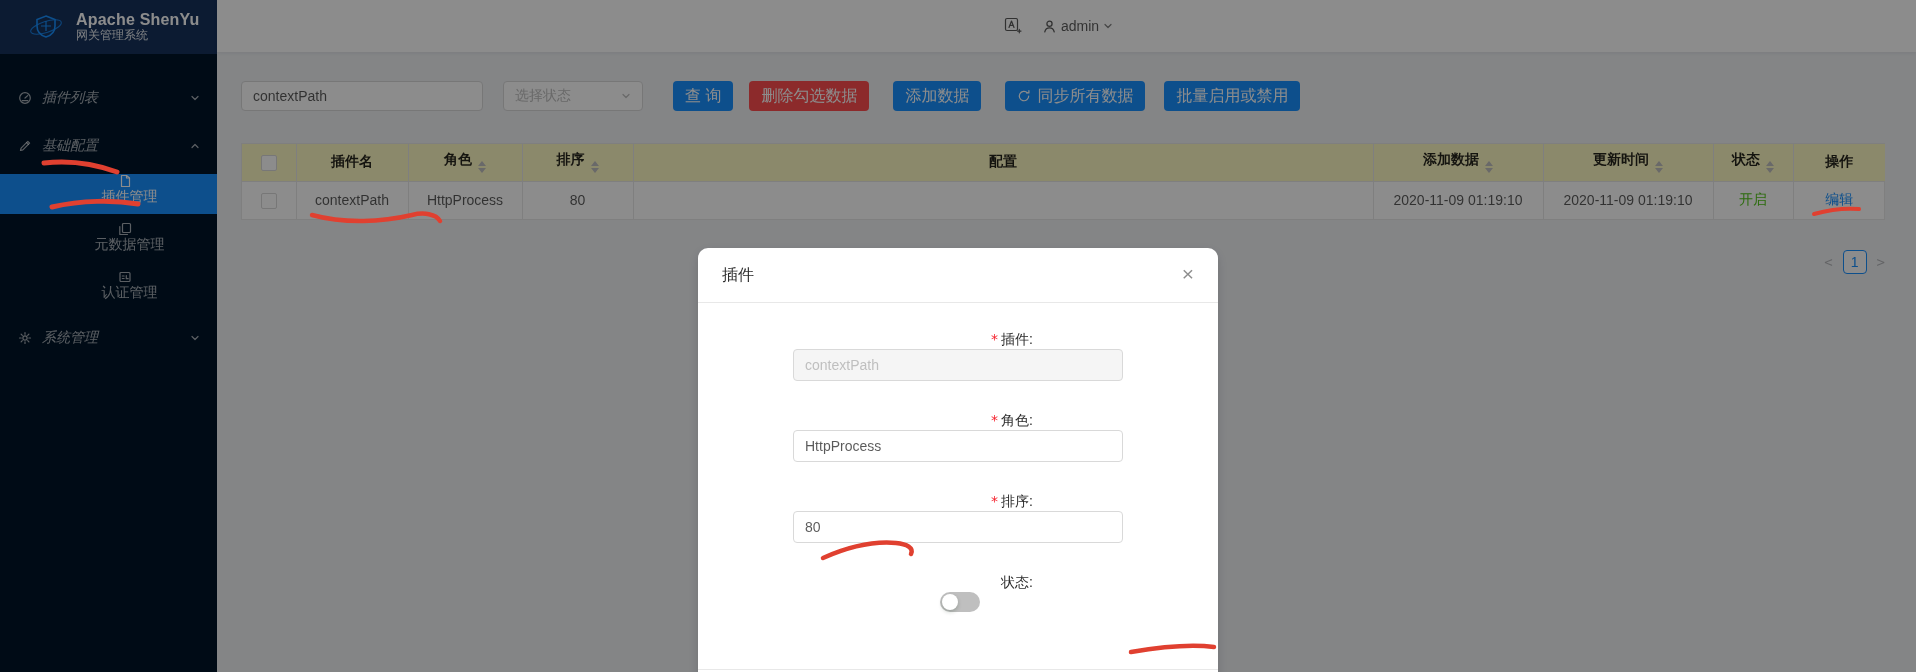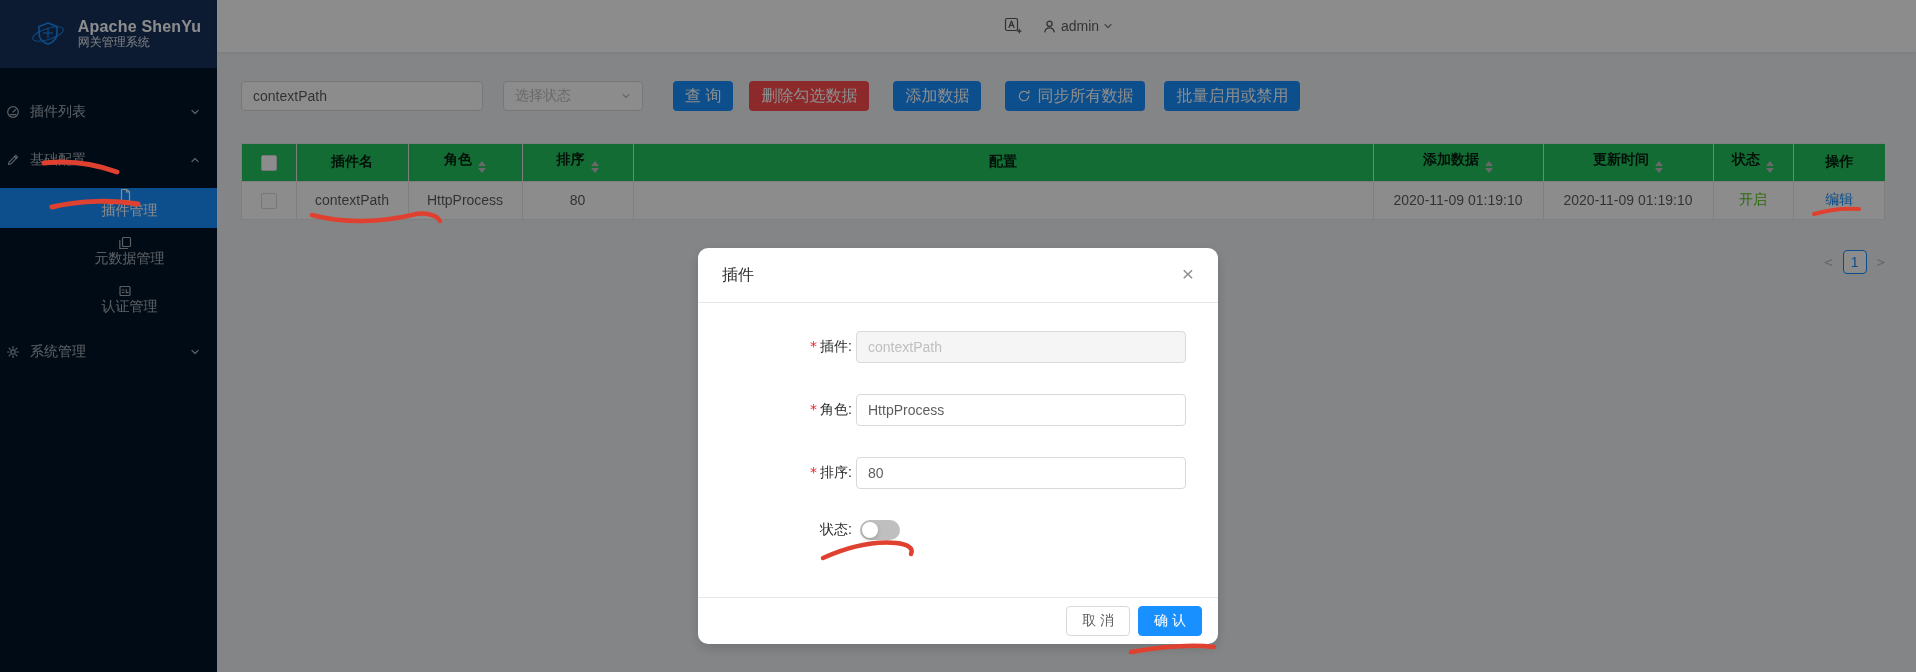--- a/index.html
+++ b/index.html
@@ -3,30 +3,30 @@
 <meta charset="utf-8">
 <style>
   * { box-sizing: border-box; margin: 0; padding: 0; }
   html,body { width:1916px; height:672px; overflow:hidden; }
   body { font-family:"Liberation Sans", sans-serif; background:#f0f2f5; position:relative; }
 
   .app { display:flex; width:100%; height:100%; }
 
   
   .sidebar { width:217px; flex:none; background:#001529; display:flex; flex-direction:column; }
-  .logo-block { height:68px; background:#16325c; display:flex; align-items:center; padding-left:14px;justify-content:center; }
+  .logo-block { height:54px; background:#16325c; display:flex; align-items:center; padding-left:28px; }
   .logo-icon { width:36px; height:36px; flex:none; }
   .logo-text { margin-left:12px; line-height:1.15; }
   .logo-title { color:#fff; font-size:16px; font-weight:bold; letter-spacing:.2px; }
   .logo-sub { color:rgba(255,255,255,.88); font-size:12px; }
   .menu { padding-top:16px; }
   .menu-item { height:40px; margin:8px 0; display:flex; align-items:center; color:rgba(255,255,255,.65); font-size:14px; position:relative; cursor:pointer; }
   .menu-item .mi-icon { width:14px; height:14px; flex:none; display:inline-flex; }
   .menu-item .mi-label { margin-left:10px; white-space:nowrap; }
-  .menu-item.top { padding-left:6px; }
+  .menu-item.top { padding-left:18px;font-style:italic; }
   .menu-item.sub { padding-left:32px;flex-direction:column; }
   .menu-item.selected { background:#1890ff; color:#fff; }
   .chev { position:absolute; right:17px; width:10px; height:10px; }
 
   
   .main { flex:1; display:flex; flex-direction:column; min-width:0; }
   .topbar { height:52px; background:#fff; flex:none; display:flex; align-items:center; justify-content:center; padding-right:16px; box-shadow:0 1px 4px rgba(0,21,41,.08); color:rgba(0,0,0,.65); }
   .topbar-lang { width:18px; height:18px; margin-right:20px; cursor:pointer; }
   .user-wrap { display:flex; align-items:center; gap:4px; font-size:14px; cursor:pointer; }
   .user-wrap svg { display:block; }
@@ -36,41 +36,41 @@
   .search-input { width:242px; height:30px; border:1px solid #d9d9d9; border-radius:4px; padding:0 11px; font-size:14px; color:rgba(0,0,0,.65); background:#fff; outline:none; font-family:inherit; }
   .select-box { width:140px; height:30px; margin-left:20px; border:1px solid #d9d9d9; border-radius:4px; background:#fff; color:#bfbfbf; display:flex; align-items:center; justify-content:space-between; padding:0 11px; font-size:14px; cursor:pointer; }
   .btn { height:30px; border:none; border-radius:4px; color:#fff; font-size:16px; padding:0 12px; cursor:pointer; display:inline-flex; align-items:center; gap:6px; font-family:inherit; white-space:nowrap; }
   .btn.primary { background:#1890ff; }
   .btn.danger { background:#ff4d4f; }
   .ml30 { margin-left:30px; } .ml16 { margin-left:16px; } .ml24 { margin-left:24px; } .ml19 { margin-left:19px; }
 
   
   .table-wrap { margin-top:32px; width:1644px; background:#fff; border:1px solid #e8e8e8; border-bottom:none; }
   table { width:100%; border-collapse:collapse; font-size:14px; color:rgba(0,0,0,.65); table-layout:fixed; }
-  th { background:#22c55e; color:rgba(0,0,0,.85); font-weight:bold; height:37px; border-bottom:1px solid #e8e8e8; border-right:1px solid #e8e8e8; text-align:center; }
+  th { background:#fef9c3; color:rgba(0,0,0,.85); font-weight:bold; height:37px; border-bottom:1px solid #e8e8e8; border-right:1px solid #e8e8e8; text-align:center; }
   td { height:38px; border-bottom:1px solid #e8e8e8; border-right:1px solid #e8e8e8; text-align:center; }
   th:last-child, td:last-child { border-right:none; }
   .sorter { display:inline-flex; flex-direction:column; margin-left:6px; vertical-align:-2px; cursor:pointer; }
   .caret-up { width:0; height:0; border-left:4px solid transparent; border-right:4px solid transparent; border-bottom:5px solid #bfbfbf; margin-bottom:2px; }
   .caret-dn { width:0; height:0; border-left:4px solid transparent; border-right:4px solid transparent; border-top:5px solid #bfbfbf; }
   .cb { display:inline-block; width:16px; height:16px; background:#fff; border:1px solid #d9d9d9; border-radius:2px; vertical-align:middle; cursor:pointer; }
   .status-on { color:#52c41a; }
   .link { color:#1890ff; cursor:pointer; text-decoration:none; }
 
   .pagination { width:1644px; margin-top:30px; display:flex; justify-content:flex-end; align-items:center; font-size:14px; color:rgba(0,0,0,.25); }
   .page-num { width:24px; height:24px; margin:0 10px; border:1px solid #1890ff; border-radius:4px; color:#1890ff; background:#fff; display:flex; align-items:center; justify-content:center; cursor:pointer; }
   .page-arrow { cursor:pointer; font-family:"DejaVu Sans Mono", monospace; }
 
   
   .mask { position:fixed; inset:0; background:rgba(0,0,0,.45); z-index:50; }
   .modal { position:fixed; left:698px; top:248px; width:520px; background:#fff; border-radius:10px; box-shadow:0 4px 12px rgba(0,0,0,.15); z-index:60; }
   .modal-header { height:55px; padding:17px 24px; border-bottom:1px solid #e8e8e8; font-size:16px; font-weight:500; color:rgba(0,0,0,.85); position:relative; }
   .modal-close { position:absolute; right:16px; top:12px; width:28px; height:28px; border:none; background:none; color:rgba(0,0,0,.45); font-size:21px; line-height:28px; cursor:pointer; font-family:inherit; }
   .modal-body { padding:28px 0 57px; }
-  .form-row { display:flex; align-items:center; margin-bottom:31px; }
+  .form-row { display:flex; align-items:center; margin-bottom:31px;flex-direction:column; }
   .form-label { width:158px; flex:none; text-align:right; font-size:14px; color:rgba(0,0,0,.85); padding-right:4px; }
   .req { color:#f5222d; margin-right:3px; font-family:"DejaVu Sans", sans-serif; }
   .form-input { width:330px; height:32px; padding:0 11px; border:1px solid #d9d9d9; border-radius:4px; font-size:14px; color:rgba(0,0,0,.65); outline:none; font-family:inherit; background:#fff; }
   .form-input:disabled { background:#f5f5f5; color:#bfbfbf; cursor:not-allowed; }
   .switch { width:40px; height:20px; border-radius:10px; background:rgba(0,0,0,.25); position:relative; cursor:pointer; margin-left:4px; }
   .switch-knob { position:absolute; left:2px; top:2px; width:16px; height:16px; border-radius:50%; background:#fff; box-shadow:0 2px 4px rgba(0,35,11,.2); }
   .modal-footer { border-top:1px solid #e8e8e8; padding:8px 16px; display:flex; justify-content:flex-end; gap:8px; }
   .btn-default { height:30px; padding:0 15px; background:#fff; border:1px solid #d9d9d9; border-radius:4px; color:rgba(0,0,0,.65); font-size:14px; cursor:pointer; font-family:inherit; }
   .btn-ok { height:30px; padding:0 15px; background:#1890ff; border:1px solid #1890ff; border-radius:4px; color:#fff; font-size:14px; cursor:pointer; font-family:inherit; }
 

